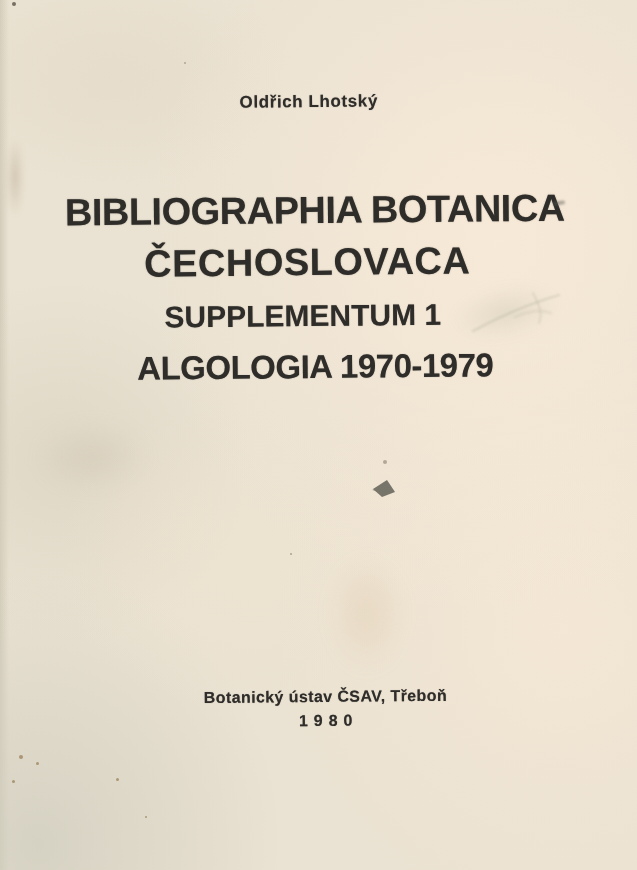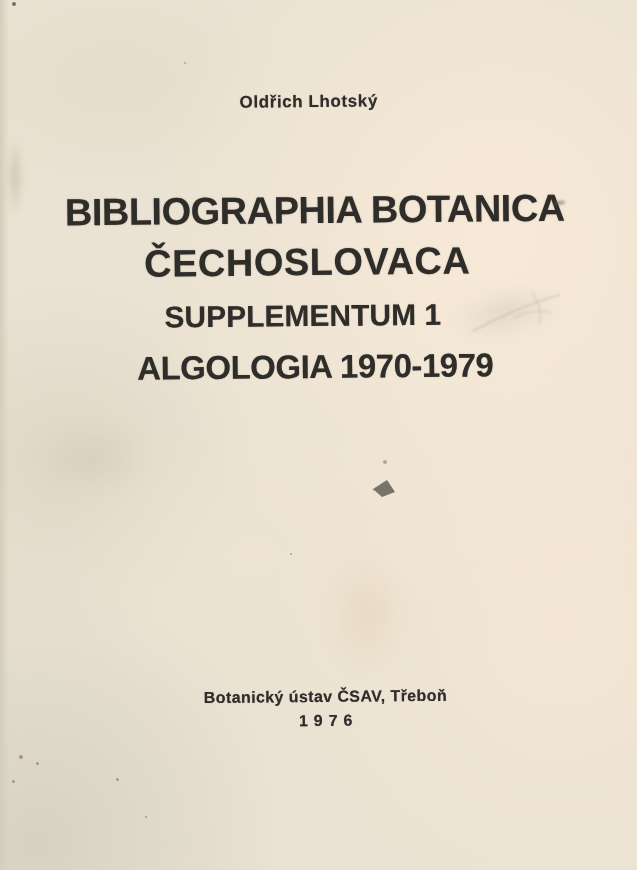--- a/index.html
+++ b/index.html
@@ -99,21 +99,21 @@
     <div class="row sub1">
       <span>SUPPLEMENTUM 1</span>
     </div>
     <div class="row sub2">
       <span>ALGOLOGIA 1970-1979</span>
     </div>
     <div class="row publisher">
       <span>Botanický ústav ČSAV, Třeboň</span>
     </div>
     <div class="row year">
-      <span>1976</span>
+      <span>1980</span>
     </div>
   </div>
 
   <div class="stain pencil-haze"></div>
   <svg class="stain pencil-smudge" width="120" height="70" viewBox="0 0 120 70">
     <path d="M18 48 C 40 36, 70 22, 104 12" stroke="rgba(120,128,105,0.35)" stroke-width="2.2" fill="none" stroke-linecap="round"></path>
     <path d="M78 10 C 84 22, 88 30, 84 40" stroke="rgba(120,128,105,0.28)" stroke-width="2" fill="none" stroke-linecap="round"></path>
     <path d="M60 34 C 72 28, 86 26, 96 30" stroke="rgba(120,128,105,0.18)" stroke-width="3" fill="none" stroke-linecap="round"></path>
   </svg>
   <svg class="stain ink-spot" width="24" height="20" viewBox="0 0 24 20">

